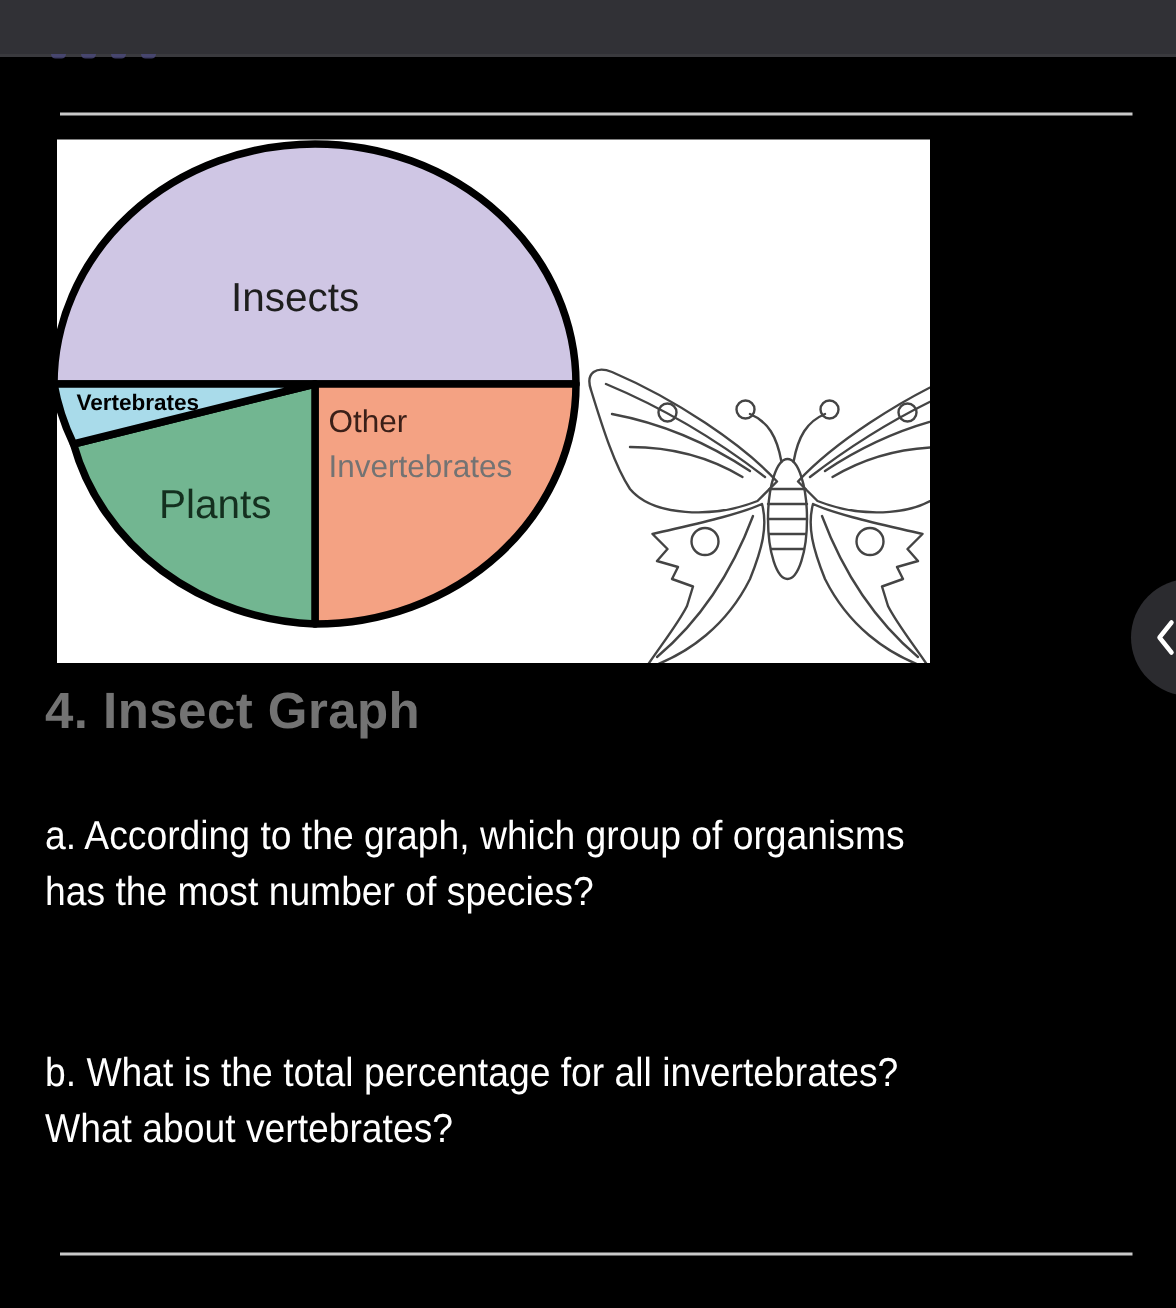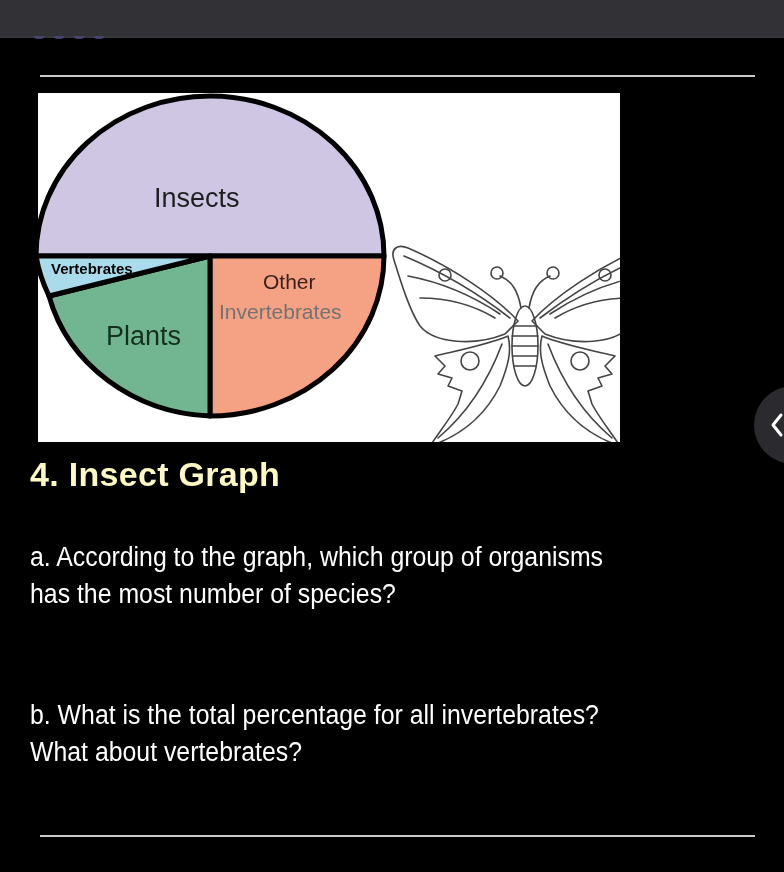--- a/index.html
+++ b/index.html
@@ -43,21 +43,21 @@
 
     .pie-label {
       position: absolute;
       color: #1e1e1e;
       white-space: nowrap;
       line-height: 1;
     }
 
     .question-title {
       position: absolute; left: 30px; top: 455px;
-      color: #fef9c3; font-weight: bold;
+      color: #737373; font-weight: bold;
       font-size: 34px;
       letter-spacing: 0.3px;
     }
     .question {
       position: absolute; left: 30px;
       color: #fff;
       font-size: 27px;
       line-height: 37px;
       width: 740px;
       transform: scaleX(0.92);
@@ -129,21 +129,21 @@
 
       <path d="M 131 82 C 128 65, 122 55, 110 50"></path>
       <circle cx="107" cy="47" r="6"></circle>
       <path d="M 139 82 C 142 65, 148 55, 160 50"></path>
       <circle cx="163" cy="47" r="6"></circle>
     </g>
   </svg>
 
   <div class="pie-label" style="left:116px; top:92px; font-size:27px;">Insects</div>
   <div class="pie-label" style="left:13px; top:168px; font-size:15px; color:#000000;font-weight:bold;">Vertebrates</div>
-  <div class="pie-label" style="left:181px; top:178px; font-size:21px; color:#3a1f18;margin-left:44px;">Other</div>
+  <div class="pie-label" style="left:181px; top:178px; font-size:21px; color:#3a1f18;">Other</div>
   <div class="pie-label" style="left:181px; top:208px; font-size:21px; color:#737373;">Invertebrates</div>
   <div class="pie-label" style="left:68px; top:230px; font-size:27px; color:#14301f;">Plants</div>
 </div>
 
 <div class="question-title">4.  Insect Graph</div>
 
 <div class="question a">
   <div>a. According to the graph, which group of organisms</div>
   <div>has the most number of species?</div>
 </div>

